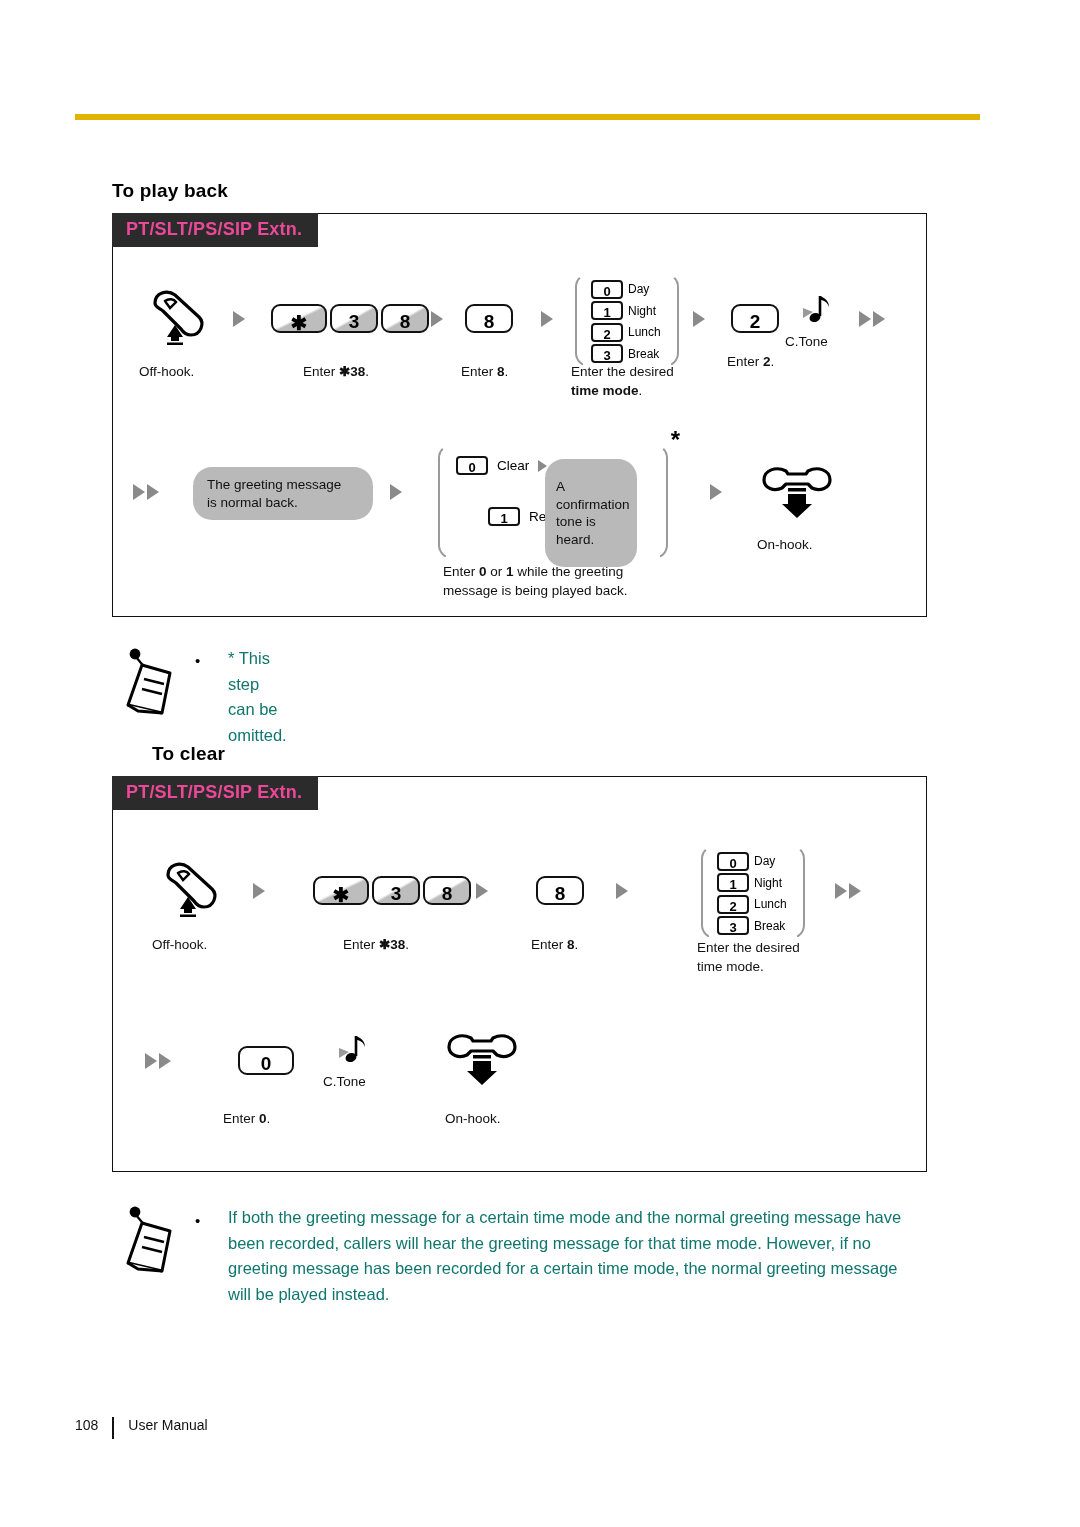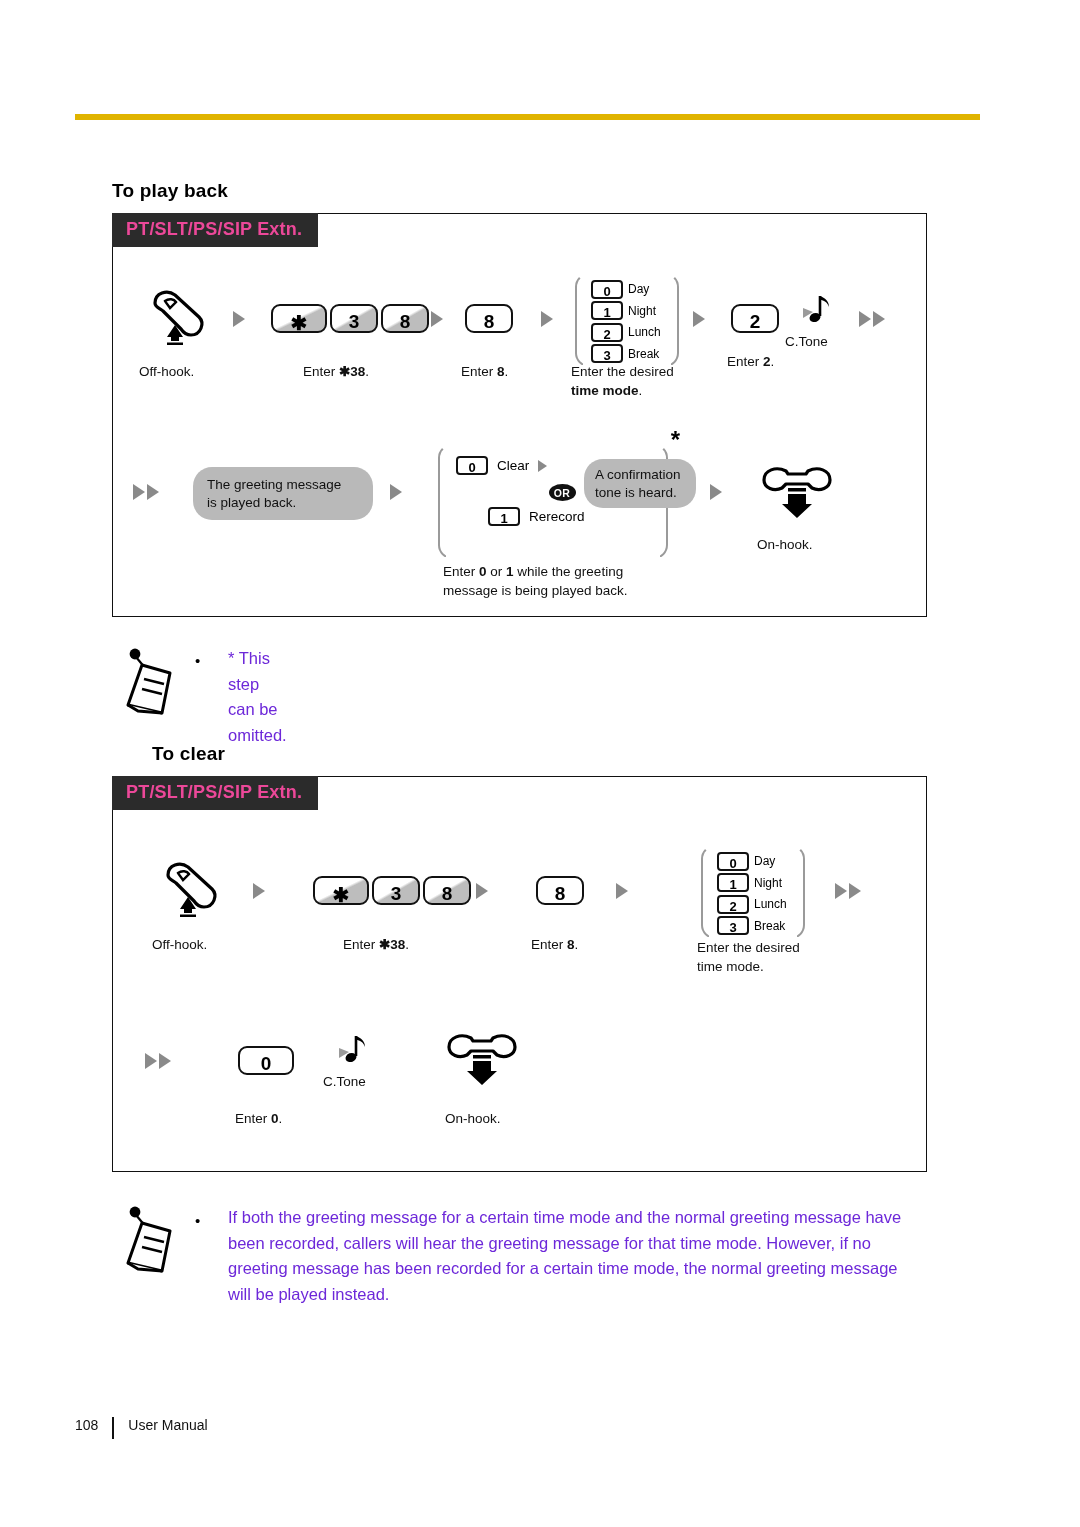--- a/index.html
+++ b/index.html
@@ -105,21 +105,21 @@
     background:#111; color:#fff;
     font-size:10.5px; font-weight:bold;
     display:flex; align-items:center; justify-content:center;
     letter-spacing:0.5px;
   }
   .asterisk-mark { position:absolute; font-size:24px; font-weight:bold; line-height:1; }
 
   
   .note-block { position:absolute; }
   .note-bullet { position:absolute; font-size:15px; line-height:1; }
-  .note-text { position:absolute; font-size:16.5px; line-height:1.55; color:#6d28d9; }
+  .note-text { position:absolute; font-size:16.5px; line-height:1.55; color:#0f766e; }
 
   
   #footer { position:absolute; left:75px; top:1417px; display:flex; align-items:flex-start; gap:0; }
   #footer .pg { font-size:14px; color:#111; }
   #footer .bar { width:2px; height:22px; background:#111; margin:0 14px; }
   #footer .lbl { font-size:14px; color:#111; }
 
   .svg-ico { display:block; }
 </style>
 </head>
@@ -218,21 +218,21 @@
       <span class="tri"></span>
   </div>
 
   <div class="node tri-pair" style="left:20px; top:270px;">
     <span class="tri"></span>
       <span class="tri"></span>
   </div>
 
   <div class="pill" style="left:80px; top:253px; width:180px;">
     <div>The greeting message</div>
-    <div>is played back.</div>
+    <div>is normal back.</div>
   </div>
 
   <div class="node" style="left:277px; top:270px;"><span class="tri"></span></div>
 
   <div class="brace-group" style="left:325px; top:230px; width:230px; height:115px;">
     <div class="brace left"></div>
     <div class="brace right"></div>
     <div class="asterisk-mark" style="right:-12px; top:-16px;">*</div>
     <div style="padding:12px 18px;">
       <div class="opt-row">
@@ -243,21 +243,21 @@
       <div style="display:flex; justify-content:center; margin:9px 0 6px 18px;">
         <span class="or-badge">OR</span>
       </div>
       <div class="opt-row" style="margin-left:32px;">
         <span class="key small plain">1</span>
         <span class="opt-label">Rerecord</span>
       </div>
     </div>
   </div>
 
-  <div class="pill" style="left:432px; top:245px; width:112px; padding:7px 11px;margin-left:39px;">
+  <div class="pill" style="left:432px; top:245px; width:92px; padding:19px 11px;">
     <div>A confirmation</div>
     <div>tone is heard.</div>
   </div>
 
   <div class="caption" style="left:330px; top:350px;">
     <span>Enter </span><b>0</b><span> or </span><b>1</b><span> while the greeting</span>
   </div>
   <div class="caption" style="left:330px; top:369px;">message is being played back.</div>
 
   <div class="node" style="left:597px; top:270px;"><span class="tri"></span></div>
@@ -357,21 +357,21 @@
   </div>
 
   <div class="node tri-pair" style="left:32px; top:276px;">
     <span class="tri"></span>
       <span class="tri"></span>
   </div>
 
   <div class="node" style="left:125px; top:269px;">
     <span class="key wide plain">0</span>
   </div>
-  <div class="caption" style="left:122px; top:334px;">
+  <div class="caption" style="left:110px; top:334px;">
     <span>Enter </span><b>0</b><span>.</span>
   </div>
 
   <div class="node" style="left:222px; top:255px;">
     <svg class="svg-ico" width="34" height="40" viewBox="0 0 34 40">
       <path d="M21 4 L21 24" stroke="#000" stroke-width="2.6" fill="none"></path>
       <ellipse cx="16" cy="25.5" rx="5.6" ry="4.4" transform="rotate(-20 16 25.5)" fill="#000"></ellipse>
       <path d="M21 4 C26 6, 30 9, 30 15 C28 10, 25 8, 21 8 Z" fill="#000"></path>
       <path d="M4 16 L14 20 L4 26 Z" fill="#9a9a9a"></path>
     </svg>

